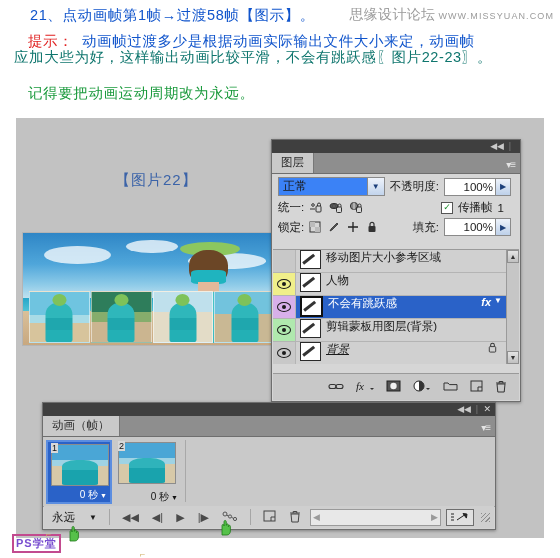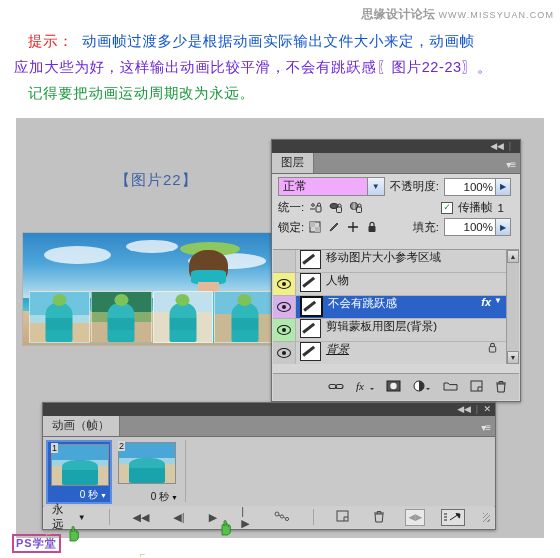--- a/index.html
+++ b/index.html
@@ -9,24 +9,24 @@
     font-family:"Liberation Sans","DejaVu Sans",sans-serif;
     overflow:hidden;
     position:relative;
   }
   
   .tut{position:absolute;left:0;top:0;width:560px;height:118px;}
   .tut-line{position:absolute;white-space:nowrap;font-size:14.5px;letter-spacing:.6px;}
   .l1{left:30px;top:6px;color:#1155cc;}
   .l2a{left:28px;top:32px;color:#e02020;}
   .l2b{left:82px;top:32px;color:#1155cc;}
-  .l3{left:14px;top:58px;color:#6d28d9;}
+  .l3{left:14px;top:48px;color:#0f766e;}
   .l4{left:28px;top:84px;color:#1a9a3c;}
   .wm-top{position:absolute;right:6px;top:6px;color:#9b9b9b;font-size:10px;letter-spacing:.3px;white-space:nowrap;}
-  .wm-top .cn{font-size:12px;font-weight:bold;}
+  .wm-top .cn{font-size:14px;}
   .wm-top .url{font-size:9px;letter-spacing:1.1px;}
 
   
   .canvas{position:absolute;left:16px;top:118px;width:528px;height:420px;background:#c2c2c2;}
 
   .fig-label{position:absolute;left:115px;top:171px;color:#3b63a8;font-size:15px;letter-spacing:1px;}
 
   
   .photo{position:absolute;left:22px;top:232px;width:258px;height:112px;
          border:1px solid #b4b4b4;overflow:hidden;background:#2f86c6;}
@@ -59,21 +59,21 @@
   .layers{left:271px;top:139px;width:248px;height:261px;background:#d6d6d6;border:1px solid #6e6e6e;}
   .pnl-topbar{height:13px;background:#3f3f3f;position:relative;}
   .collapse-ico{position:absolute;right:16px;top:1px;color:#c9c9c9;font-size:9px;line-height:11px;}
   .pnl-div{position:absolute;right:9px;top:1px;color:#7a7a7a;font-size:9px;line-height:11px;}
   .tabrow{height:20px;background:#8e8e8e;display:flex;align-items:flex-end;position:relative;
           border-bottom:1px solid #6e6e6e;}
   .tab{background:#c9c9c9;color:#2b2b2b;font-size:11.5px;padding:2px 9px 3px;border-right:1px solid #777;}
   .tab.inactive{background:#9a9a9a;color:#3a3a3a;}
   .tab-menu{position:absolute;right:5px;bottom:3px;color:#e4e4e4;font-size:10px;letter-spacing:-1px;}
   .prow{display:flex;align-items:center;padding:3px 6px;gap:5px;font-size:11.5px;color:#1a1a1a;}
-  .blend-sel{flex:1;background:#f0abfc;border:1px solid #8a8a8a;height:17px;display:flex;align-items:center;
+  .blend-sel{flex:1;background:#3b82f6;border:1px solid #8a8a8a;height:17px;display:flex;align-items:center;
              padding-left:4px;position:relative;font-size:12px;}
   .sel-arrow{position:absolute;right:0;top:0;bottom:0;width:16px;background:linear-gradient(#eef3fb,#c2d4ec);
              border-left:1px solid #8a8a8a;display:flex;align-items:center;justify-content:center;
              color:#1c3f7a;font-size:8px;}
   .numbox{background:#fff;border:1px solid #8a8a8a;height:16px;width:48px;display:flex;align-items:center;
           justify-content:flex-end;padding-right:3px;font-size:11.5px;position:relative;}
   .num-arrow{position:absolute;right:-15px;top:-1px;width:14px;height:16px;
              background:linear-gradient(#eef3fb,#bdd0e9);border:1px solid #8a8a8a;
              display:flex;align-items:center;justify-content:center;color:#1c3f7a;font-size:8px;}
   .mini-ico{width:15px;height:13px;display:inline-block;position:relative;}
@@ -118,21 +118,21 @@
   .fnum{position:absolute;left:3px;top:1px;font-size:9px;color:#111;z-index:2;background:#d8d8d8;padding:0 1px;}
   .fthumb{position:absolute;left:3px;top:2px;width:56px;height:40px;border:1px solid #8c8c8c;overflow:hidden;
           background:linear-gradient(#4aa6d6 0 38%,#9fd3e4 38% 52%,#d7c9a8 52% 100%);}
   .fthumb .fg{position:absolute;bottom:0;left:18%;width:64%;height:62%;
           background:linear-gradient(#2fb3bb 0 40%,#19a3ad 40% 100%);border-radius:40% 40% 8% 8%/26% 26% 5% 5%;}
   .ftime{position:absolute;left:0;right:0;bottom:0;height:14px;display:flex;align-items:center;
          justify-content:flex-end;padding-right:3px;font-size:10px;color:#111;margin-left:25px;}
   .frame.active .ftime{color:#fff;}
   .anim-sep{width:1px;background:#a8a8a8;height:62px;margin-left:1px;}
   .anim-bottom{position:absolute;left:1px;right:1px;bottom:1px;height:22px;background:#cfcfcf;
-               display:flex;align-items:center;gap:16px;padding:0 4px;}
+               display:flex;align-items:center;gap:5px;padding:0 4px;}
   .loop-sel{display:flex;align-items:center;font-size:11.5px;color:#1a1a1a;gap:14px;padding:0 4px;}
   .loop-sel .car{font-size:8px;}
   .vsep{width:1px;height:16px;background:#a6a6a6;margin:0 3px;}
   .tbico{color:#4a4a4a;font-size:11px;padding:0 4px;line-height:12px;}
   .a-scroll{flex:1;height:15px;background:#e8e8e8;border:1px solid #9a9a9a;display:flex;align-items:center;
             justify-content:space-between;padding:0 2px;color:#9a9a9a;font-size:9px;}
   .convbtn{width:26px;height:15px;border:1px solid #6e6e6e;background:#e0e0e0;display:flex;align-items:center;
            justify-content:center;font-size:8px;color:#222;}
   .grip{width:9px;height:9px;margin-left:2px;
         background:repeating-linear-gradient(135deg,#8e8e8e 0 1px,transparent 1px 3px);}
@@ -146,20 +146,21 @@
   
   .wm-bot{position:absolute;left:12px;top:534px;display:flex;align-items:center;gap:6px;}
   .wm-box{border:2px solid #c24a8f;color:#7a4fd0;font-size:11px;font-weight:bold;padding:0 2px;letter-spacing:1px;}
   .wm-url{border:2px solid #c24a8f;color:#7a4fd0;font-size:9px;font-weight:bold;padding:0 2px;letter-spacing:1px;}
   .corner{position:absolute;color:#cfae62;font-size:9px;}
 </style>
 </head>
 <body>
 
 <div class="tut">
+  <div class="tut-line l1">21、点动画帧第1帧→过渡58帧【图示】。</div>
   <div class="tut-line l2a">提示：</div>
   <div class="tut-line l2b">动画帧过渡多少是根据动画实际输出文件大小来定，动画帧</div>
   <div class="tut-line l3">应加大些为好，这样输出动画比较平滑，不会有跳跃感〖图片22-23〗。</div>
   <div class="tut-line l4">记得要把动画运动周期改为永远。</div>
 
   <div class="wm-top">
     <span class="cn">思缘设计论坛</span>
     <span class="url">WWW.MISSYUAN.COM</span>
   </div>
 </div>

